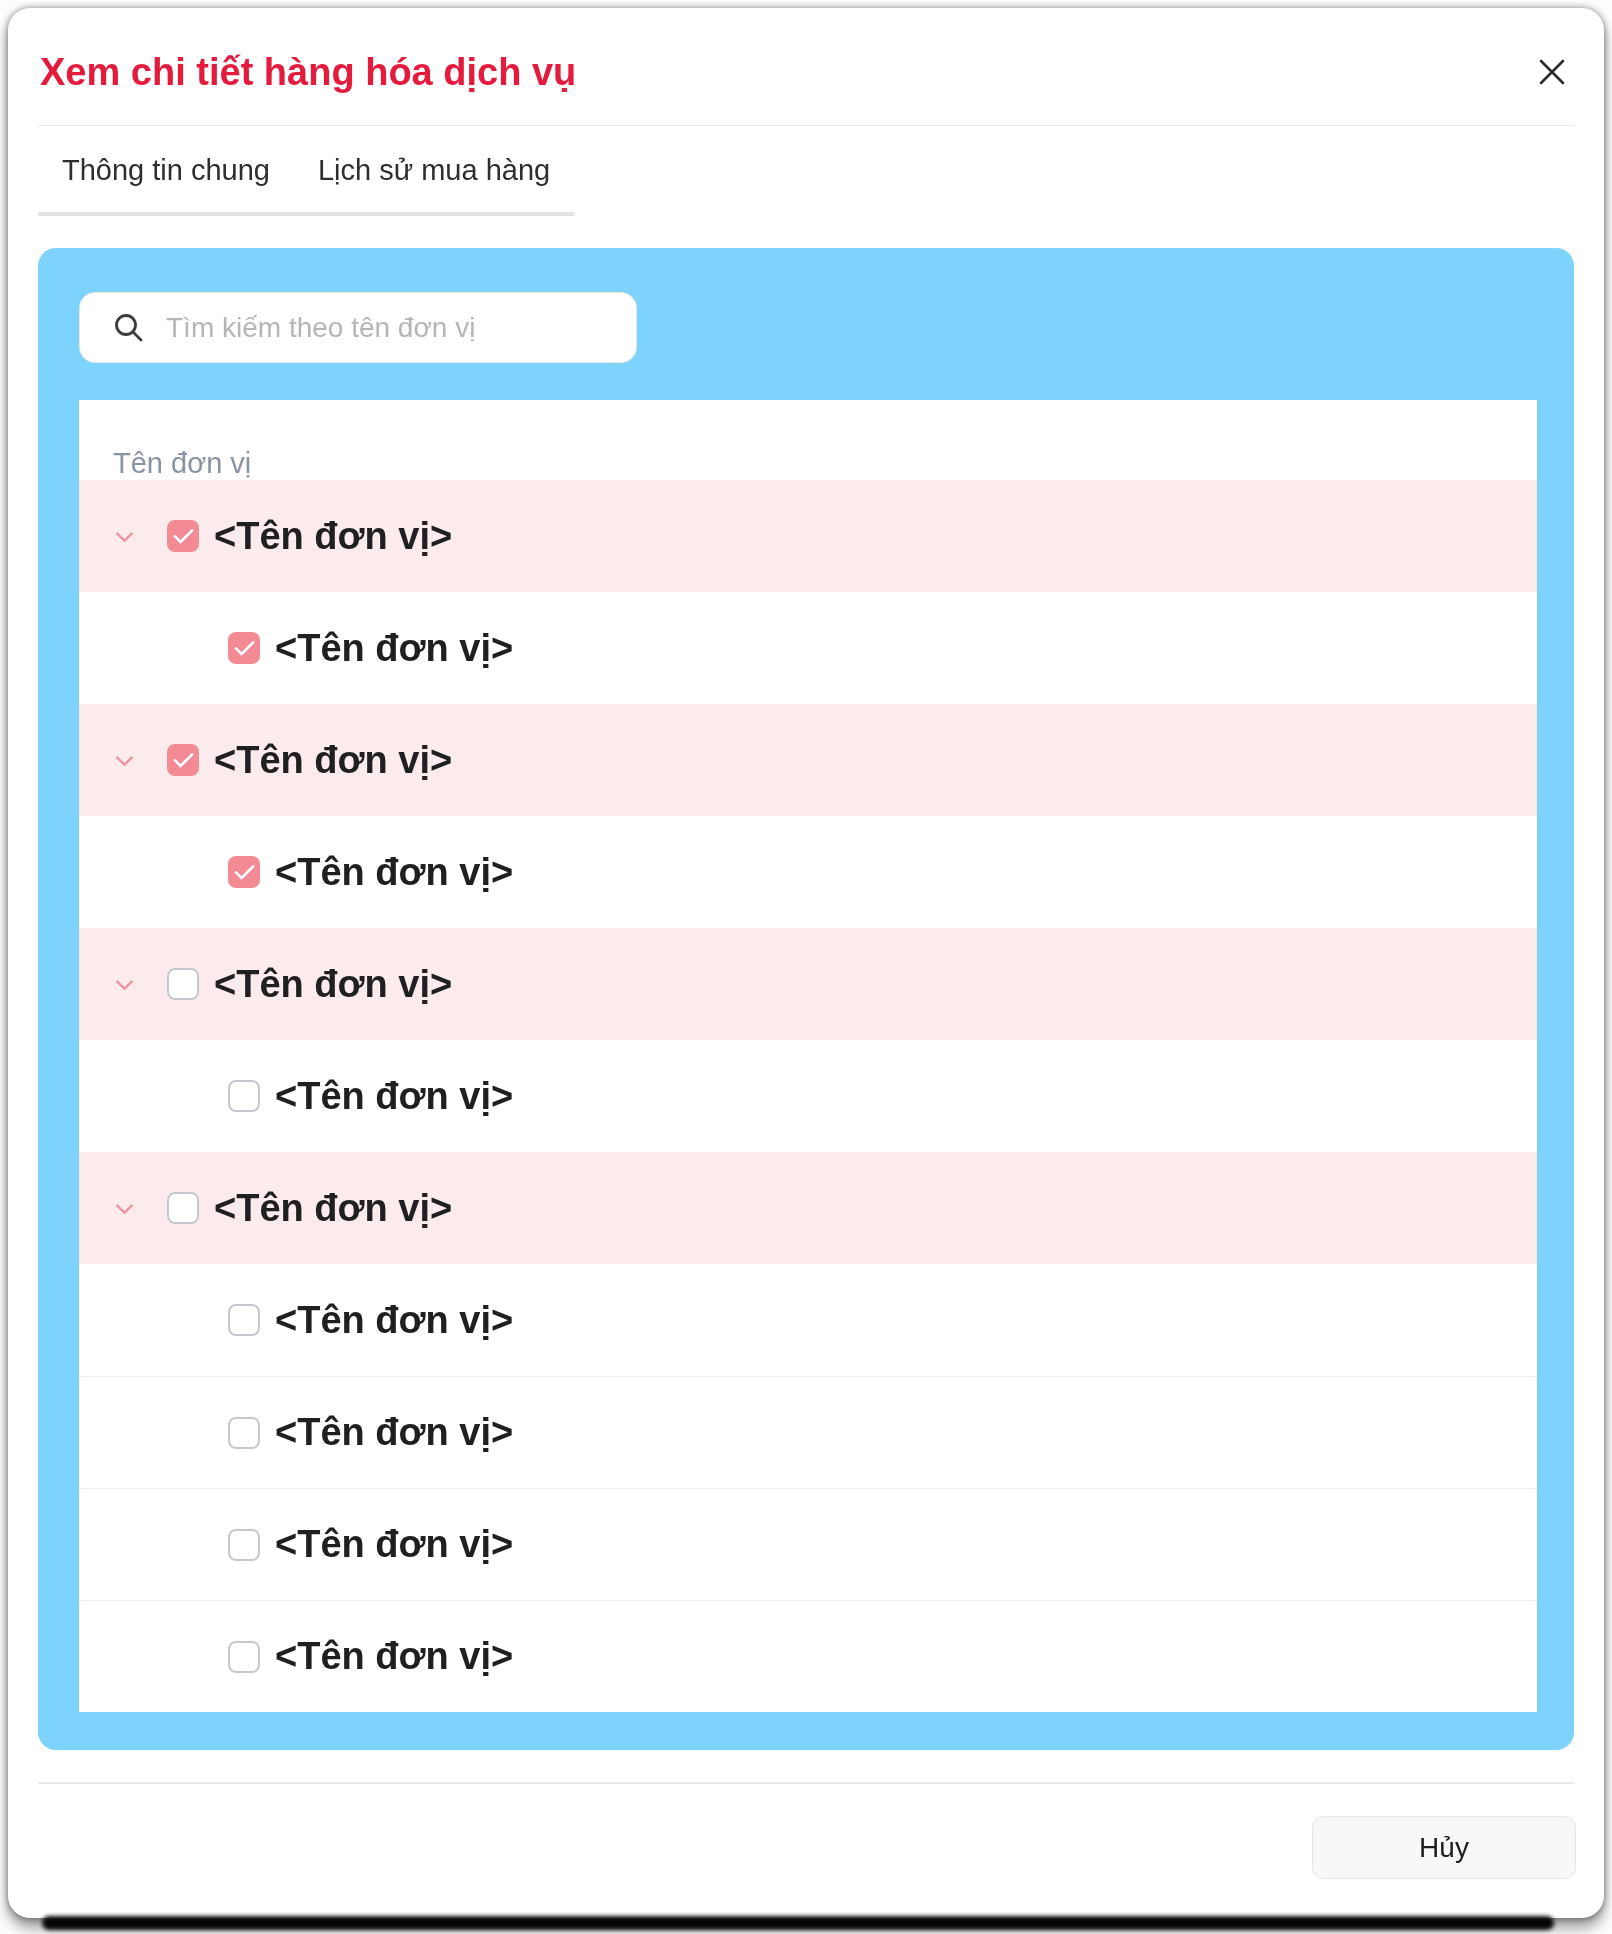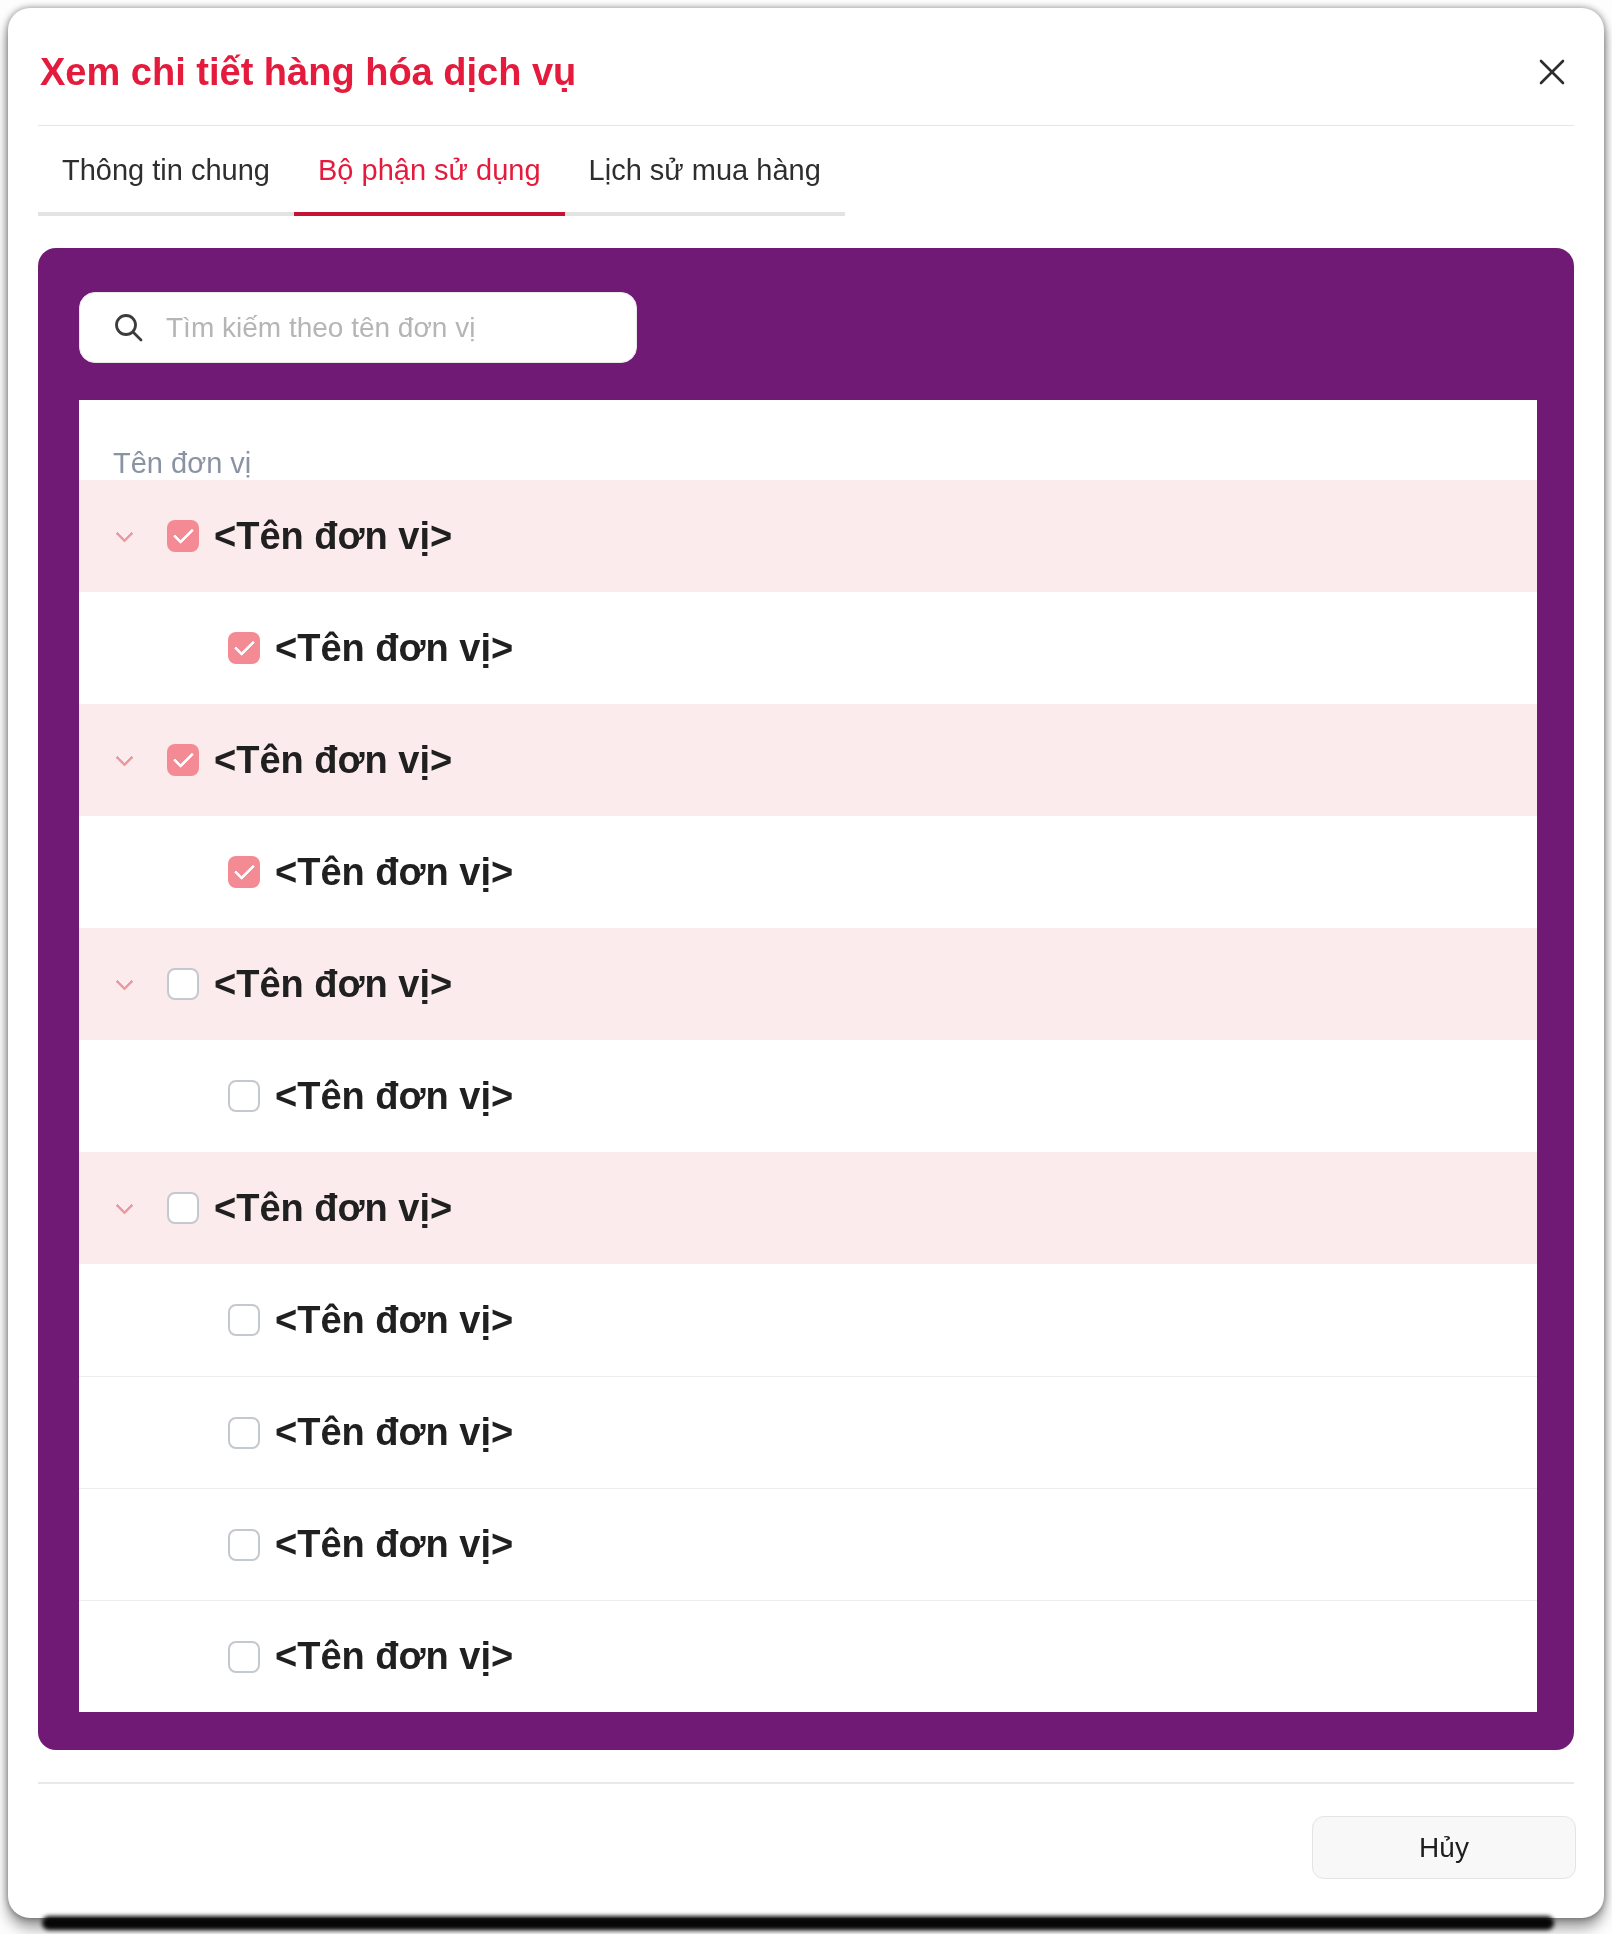--- a/index.html
+++ b/index.html
@@ -30,21 +30,21 @@
   .tabs { position:absolute; top:120px; left:30px; height:88px; display:flex; }
   .tab {
     padding:0 24px; display:flex; align-items:center; justify-content:center;
     font-size:29px; color:#2e2e2e; border-bottom:4px solid #e3e3e3; cursor:pointer;
     white-space:nowrap;
   }
   .tab.active { color:#e41b3c; border-bottom-color:#c41336; }
 
   .panel {
     position:absolute; left:30px; top:240px; width:1536px; height:1502px;
-    background:#701a75; border-radius:18px;
+    background:#7dd3fc; border-radius:18px;
   }
   .search-box {
     position:absolute; left:41px; top:44px; width:558px; height:71px;
     background:#ffffff; border:1px solid #e9e9e9; border-radius:16px;
     display:flex; align-items:center; padding-left:32px; gap:20px;
   }
   .search-input {
     border:none; outline:none; background:transparent; flex:1;
     font-size:28px; color:#333333; font-family:inherit; min-width:0; padding-right:20px;
   }
@@ -107,23 +107,20 @@
         <line x1="26" y1="4" x2="4" y2="26" stroke="#2d2d2d" stroke-width="2.6" stroke-linecap="round"></line>
       </svg>
     </span>
   </button>
 
   <div class="title-divider"></div>
 
   <div class="tabs">
       <div class="tab">
     <span class="tab-label">Thông tin chung</span>
-  </div>
-      <div class="tab active">
-    <span class="tab-label">Bộ phận sử dụng</span>
   </div>
       <div class="tab">
     <span class="tab-label">Lịch sử mua hàng</span>
   </div>
     </div>
 
   <div class="panel">
 
     <div class="search-box">
       <span style="display:flex;">

